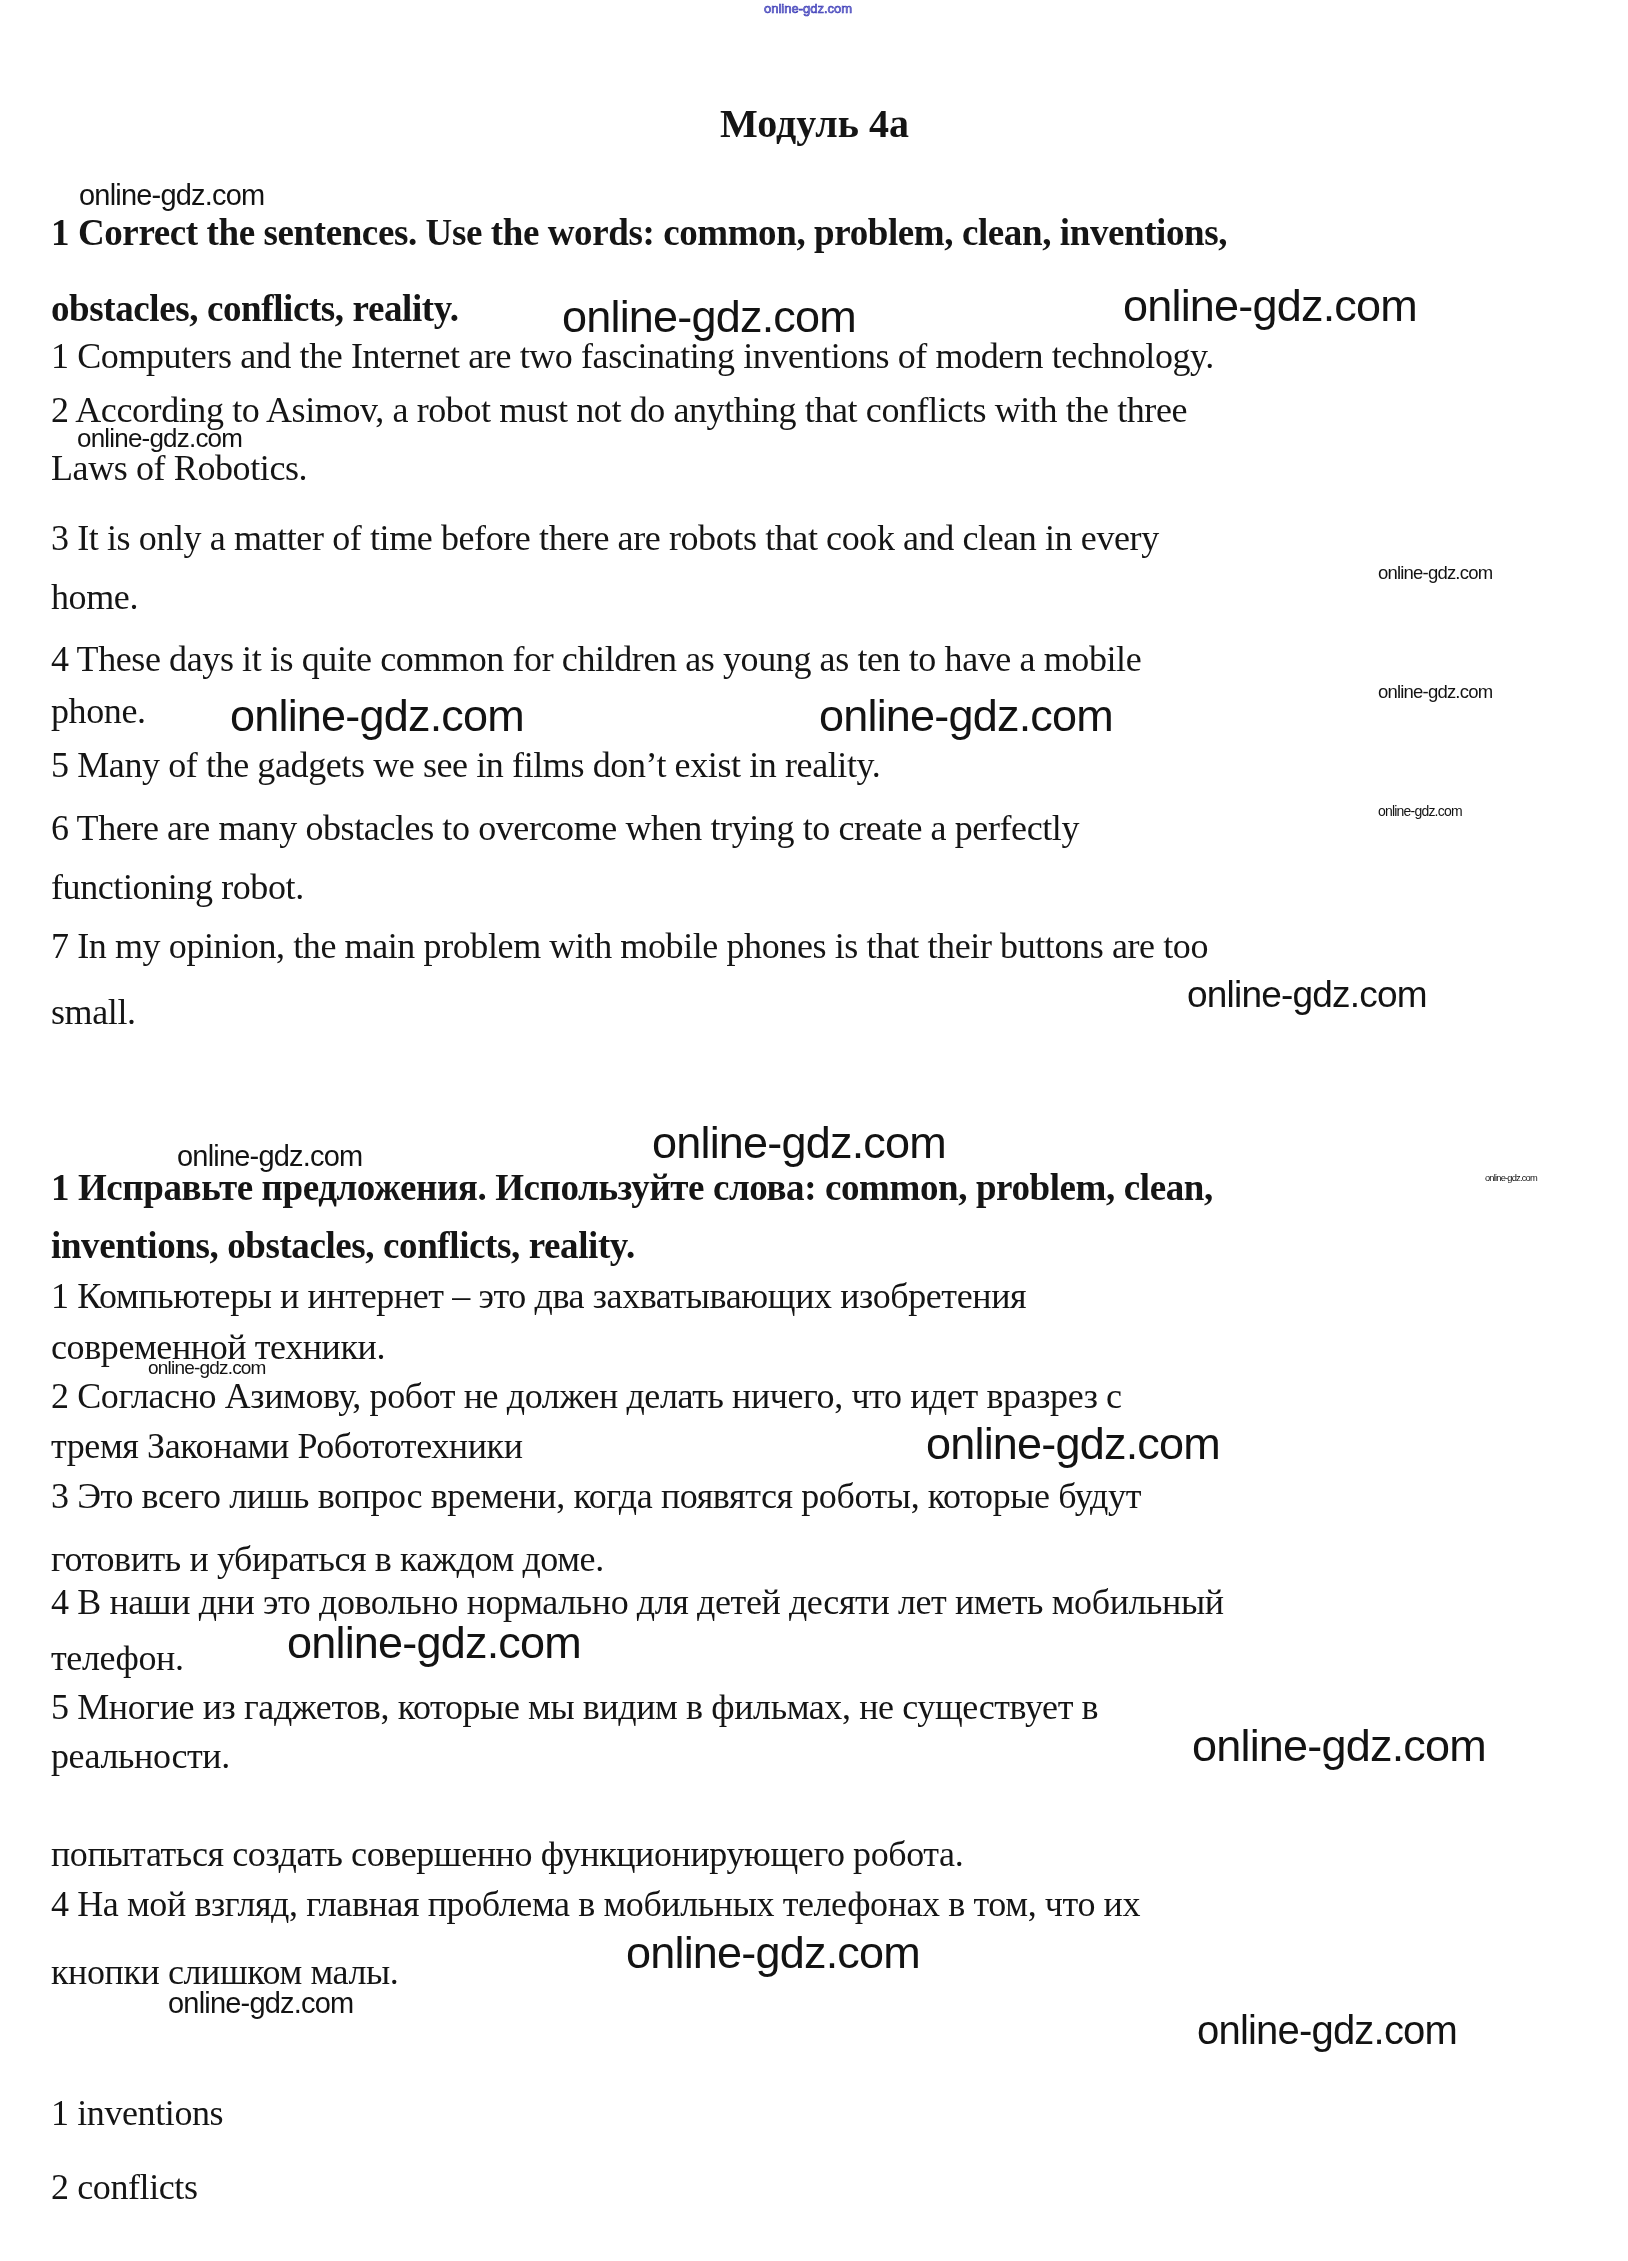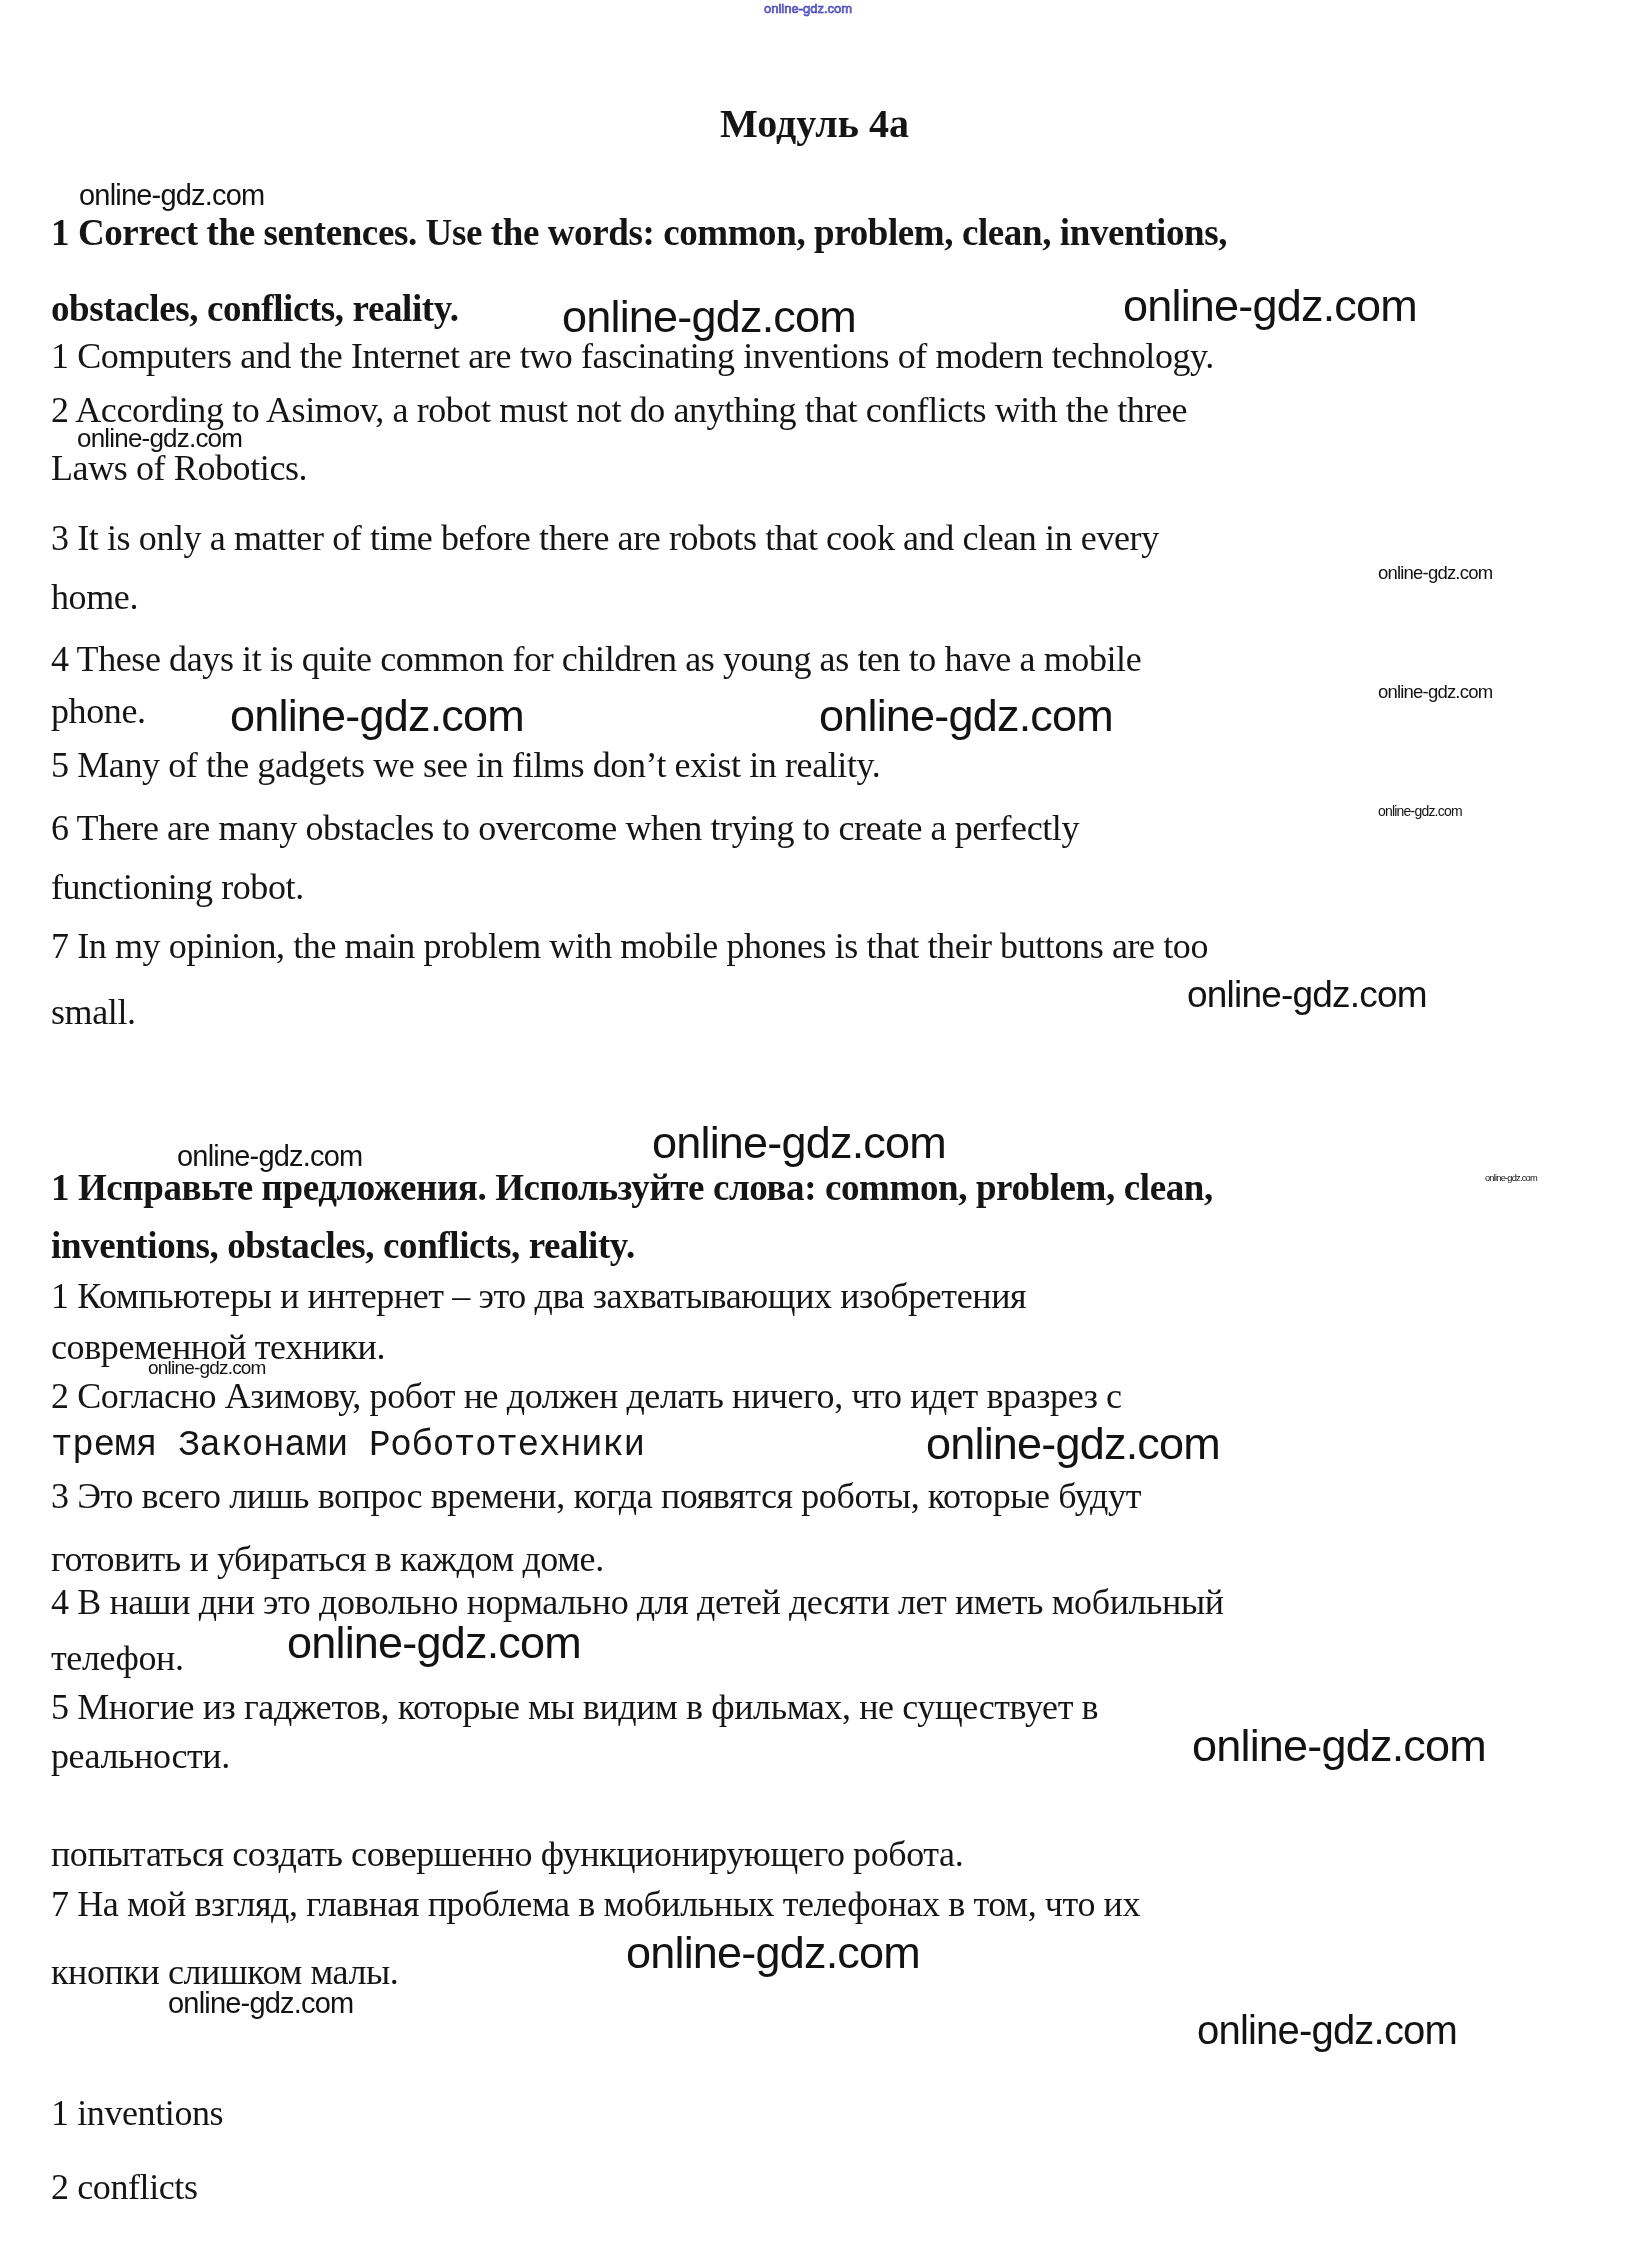--- a/index.html
+++ b/index.html
@@ -84,28 +84,28 @@
   <div class="line" style="top:866px;">functioning robot.</div>
   <div class="line" style="top:925px;">7 In my opinion, the main problem with mobile phones is that their buttons are too</div>
   <div class="line" style="top:991px;">small.</div>
 
   <div class="line bold" style="top:1166px;">1 Исправьте предложения. Используйте слова: common, problem, clean,</div>
   <div class="line bold" style="top:1224px;">inventions, obstacles, conflicts, reality.</div>
 
   <div class="line" style="top:1275px;">1 Компьютеры и интернет – это два захватывающих изобретения</div>
   <div class="line" style="top:1326px;">современной техники.</div>
   <div class="line" style="top:1375px;">2 Согласно Азимову, робот не должен делать ничего, что идет вразрез с</div>
-  <div class="line" style="top:1425px;font-family:Liberation Mono, monospace;">тремя Законами Робототехники</div>
+  <div class="line" style="top:1425px;">тремя Законами Робототехники</div>
   <div class="line" style="top:1475px;">3 Это всего лишь вопрос времени, когда появятся роботы, которые будут</div>
   <div class="line" style="top:1538px;">готовить и убираться в каждом доме.</div>
   <div class="line" style="top:1581px;">4 В наши дни это довольно нормально для детей десяти лет иметь мобильный</div>
   <div class="line" style="top:1637px;">телефон.</div>
   <div class="line" style="top:1686px;">5 Многие из гаджетов, которые мы видим в фильмах, не существует в</div>
   <div class="line" style="top:1735px;">реальности.</div>
   <div class="line" style="top:1833px;">попытаться создать совершенно функционирующего робота.</div>
-  <div class="line" style="top:1883px;">7 На мой взгляд, главная проблема в мобильных телефонах в том, что их</div>
+  <div class="line" style="top:1883px;">4 На мой взгляд, главная проблема в мобильных телефонах в том, что их</div>
   <div class="line" style="top:1951px;">кнопки слишком малы.</div>
 
   <div class="line" style="top:2092px;">1 inventions</div>
   <div class="line" style="top:2166px;">2 conflicts</div>
 
 </div>
 
 
 </body></html>

